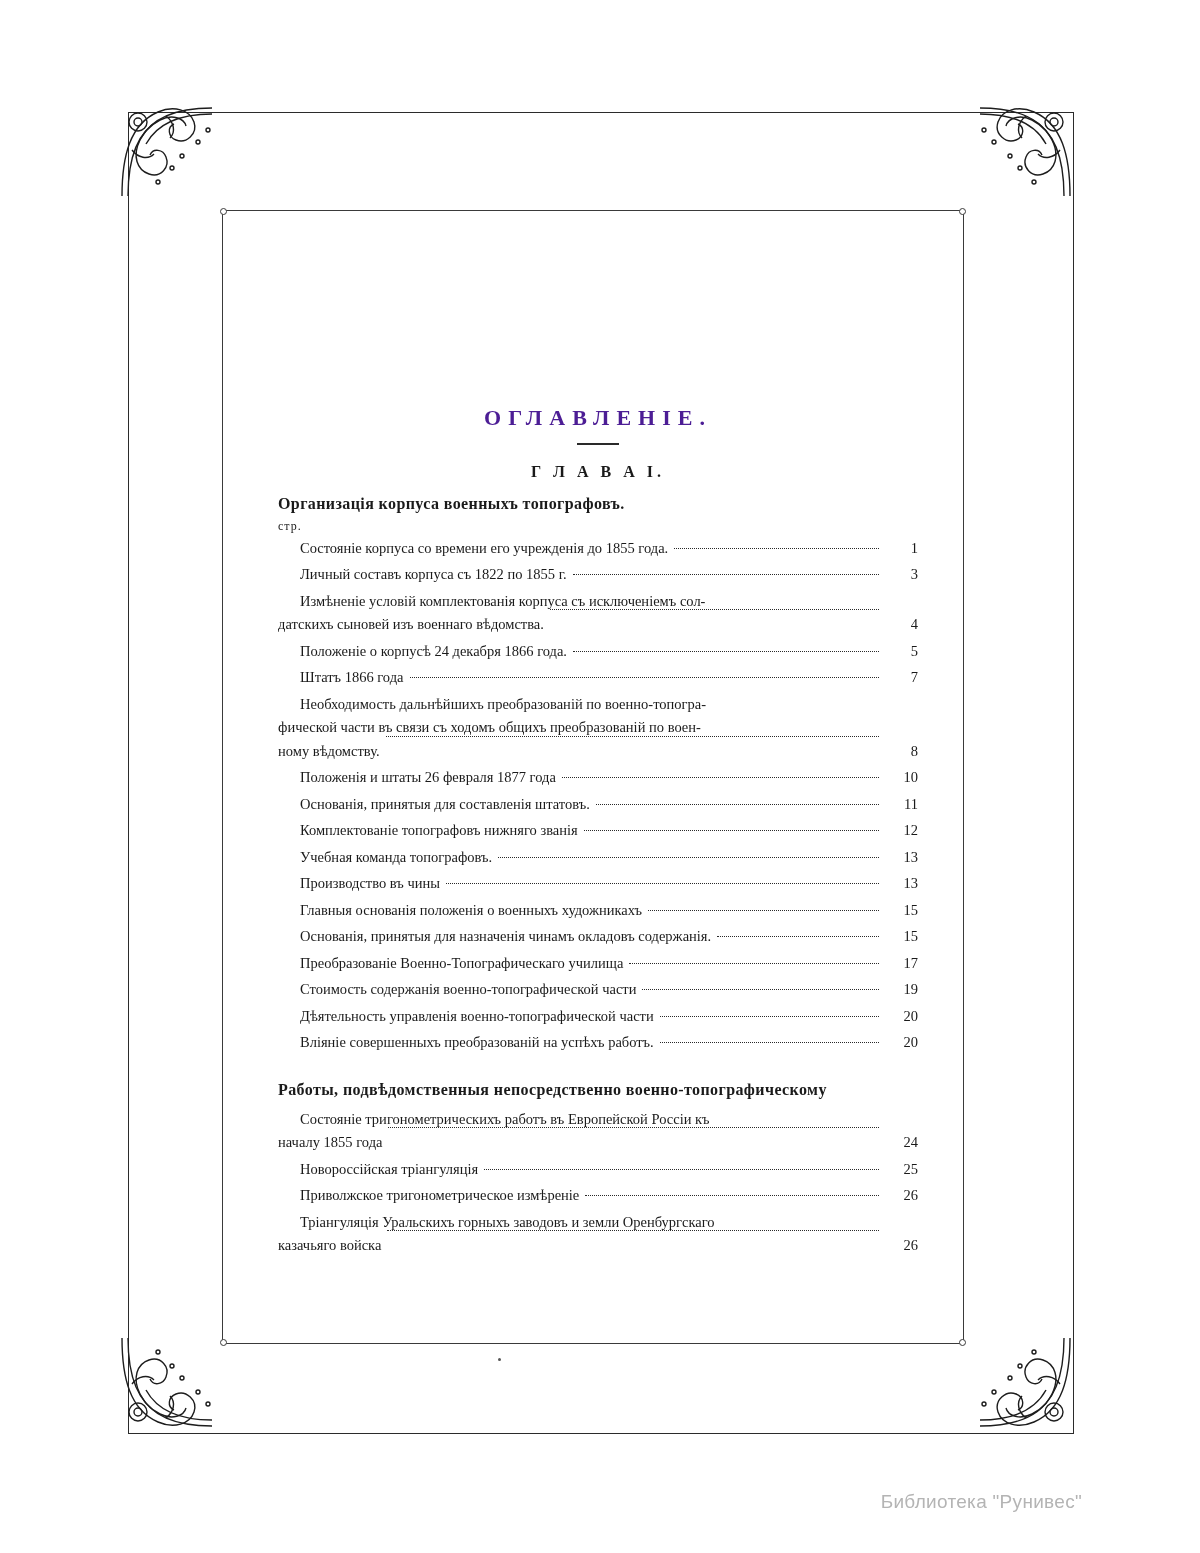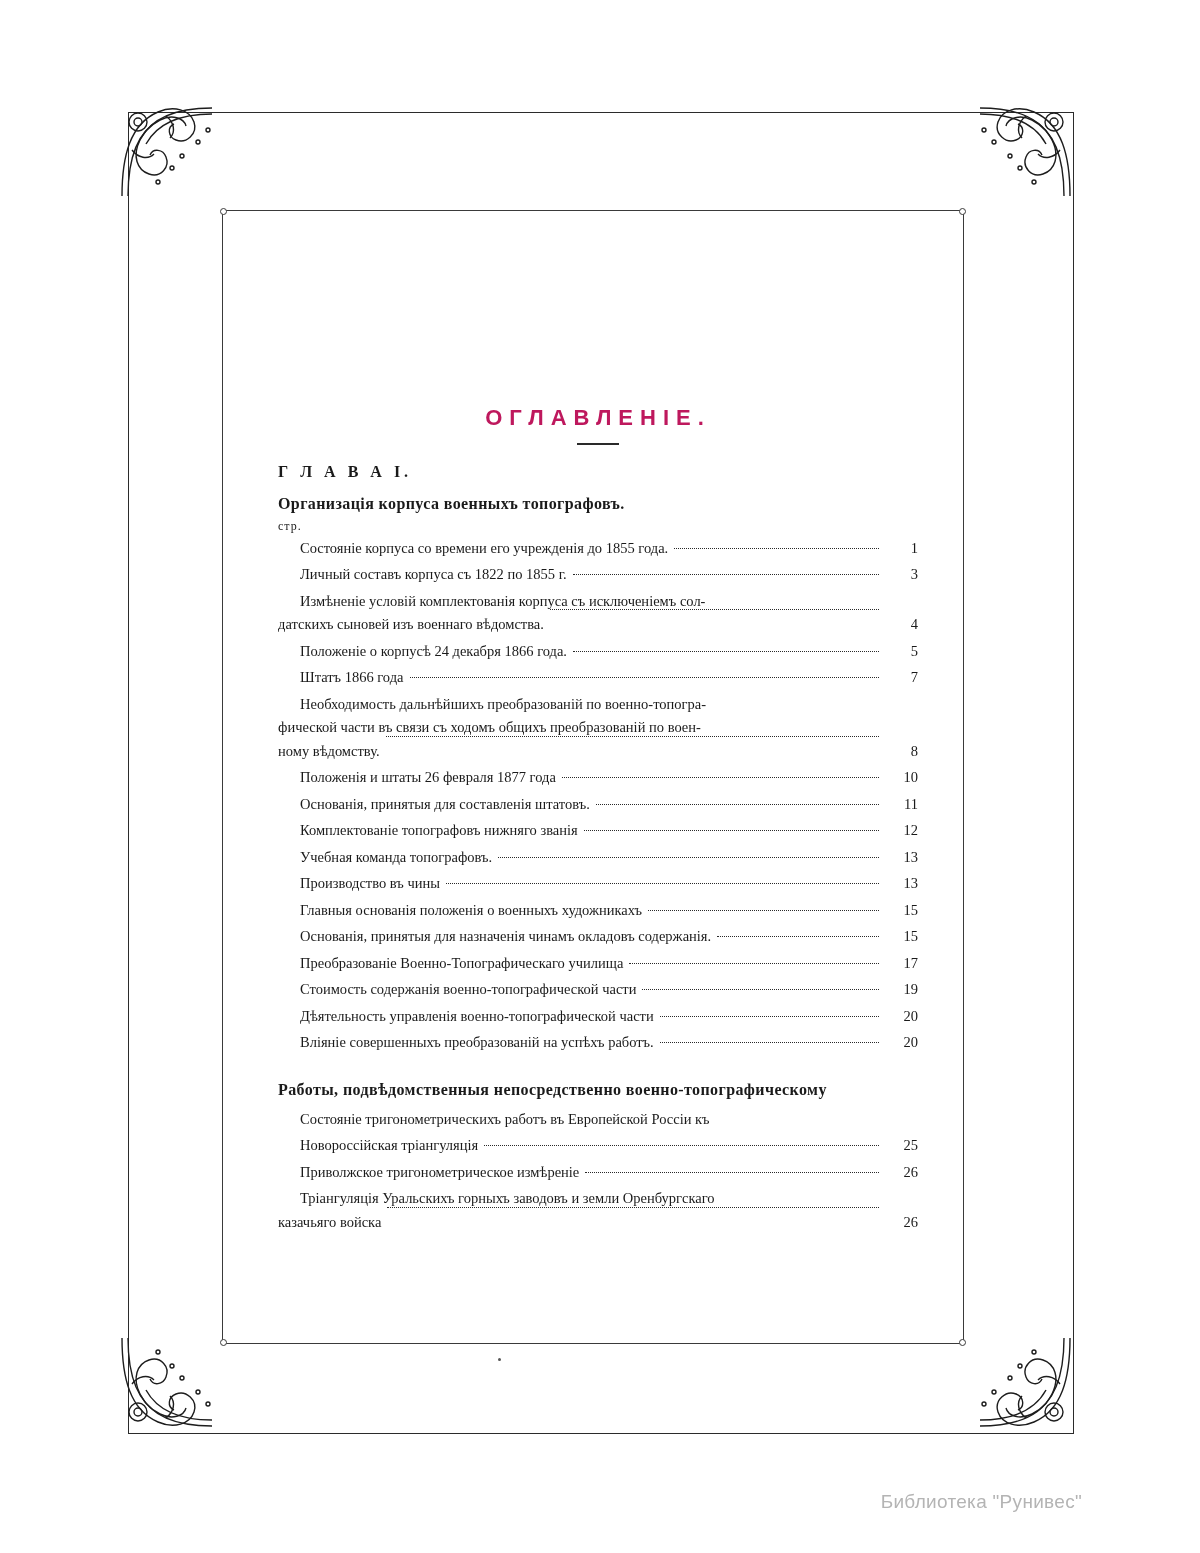--- a/index.html
+++ b/index.html
@@ -75,32 +75,33 @@
     left: 278px;
     top: 405px;
     width: 640px;
   }
 
   .doc-title {
     text-align: center;
     font-size: 22px;
     letter-spacing: 7px;
     font-weight: 700;
-    color: #be185d;
+    color: #4c1d95;
     margin: 0 0 6px 0;
-    font-family: Liberation Sans, sans-serif;
+    font-family: Liberation Serif, serif;
   }
   .title-rule {
     width: 42px;
     height: 2px;
     background: #2a2a2a;
     margin: 12px auto 18px auto;
   }
 
   .chapter-head {
+    text-align: center;
     font-size: 16px;
     letter-spacing: 4px;
     font-weight: 600;
     margin: 0 0 14px 0;
   }
   .chapter-title {
     text-align: left;
     font-size: 16px;
     font-weight: 600;
     letter-spacing: 0.4px;
@@ -433,20 +434,25 @@
 
     <div class="gap-md"></div>
 
     <h3 class="chapter-title two-line">Работы, подвѣдомственныя непосредственно военно-топографическому</h3>
 
     <ul class="toc">
 
       <li>
         <div class="entry wrap">
           <span class="label">Состояніе тригонометрическихъ работъ въ Европейской Россіи къ</span>
+          <span class="lastline">
+            <span class="tail">началу 1855 года</span>
+            <span class="leader"></span>
+            <span class="page">24</span>
+          </span>
         </div>
       </li>
 
       <li>
         <div class="entry">
           <span class="label">Новороссійская тріангуляція</span>
           <span class="leader"></span>
           <span class="page">25</span>
         </div>
       </li>

